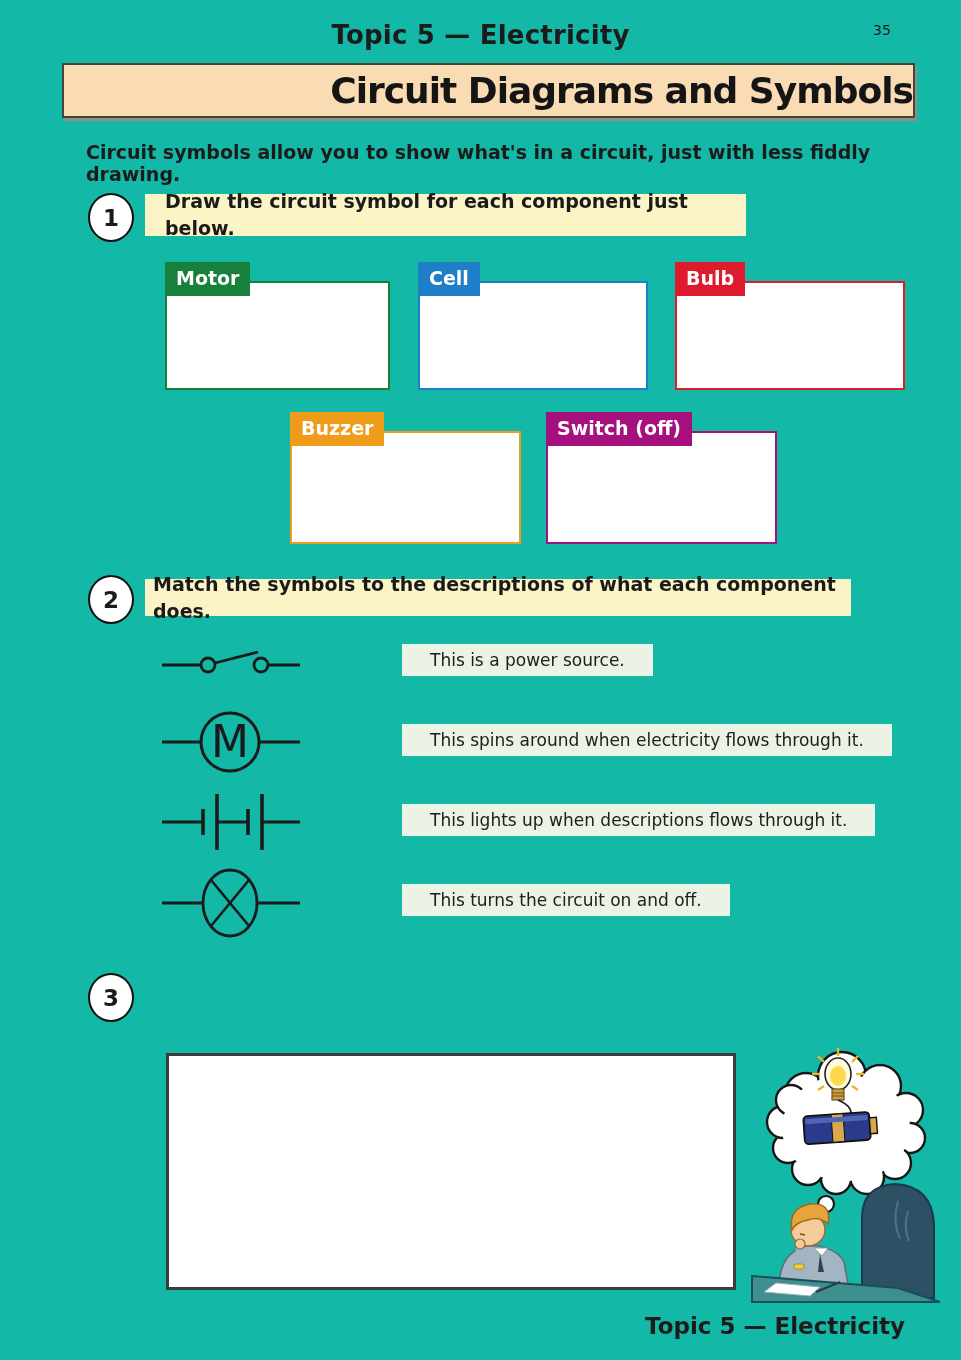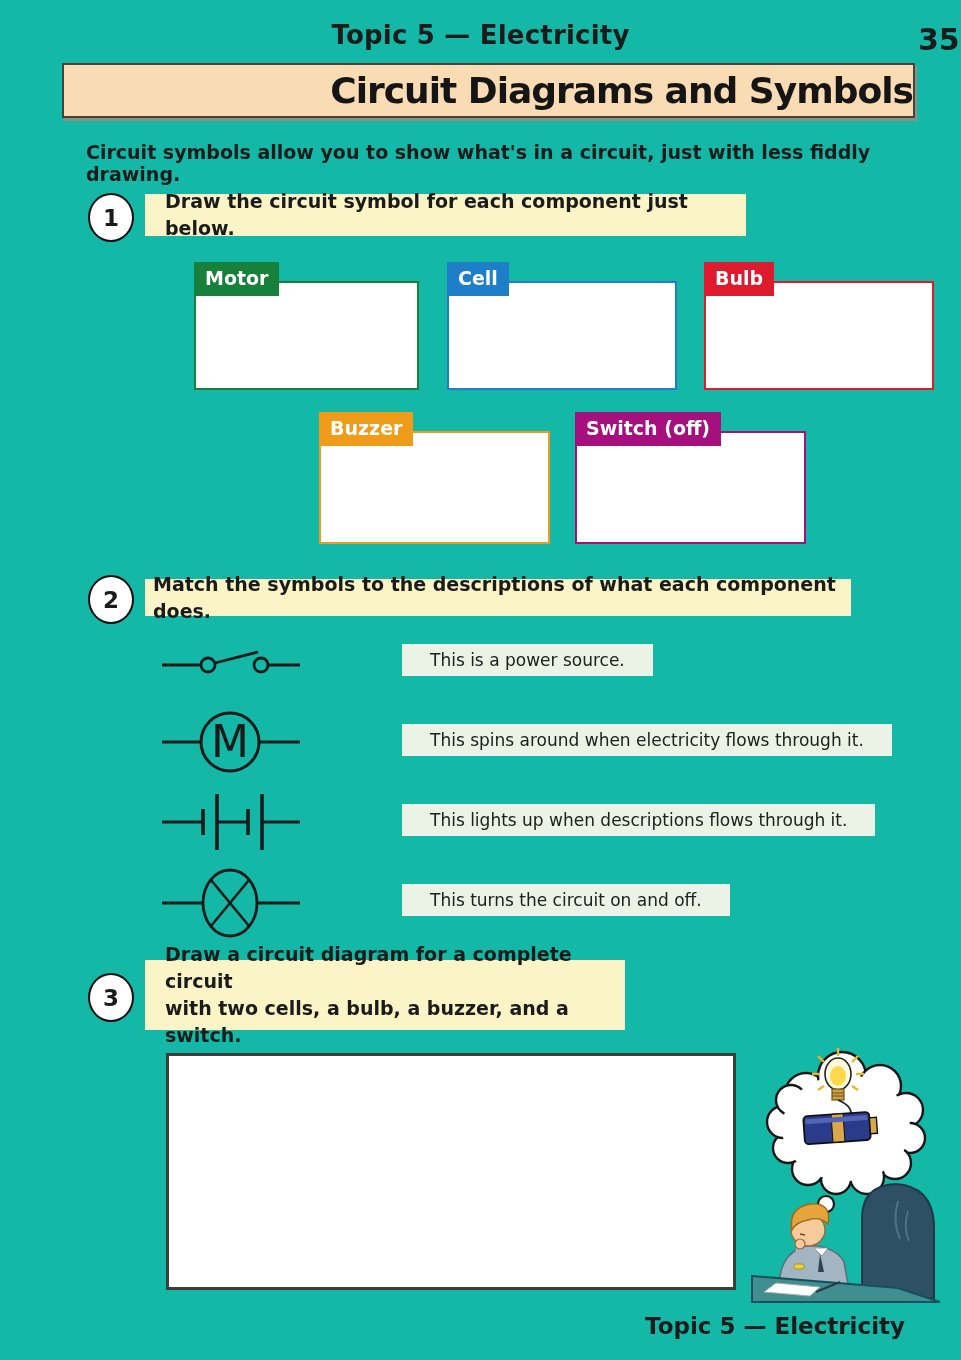--- a/index.html
+++ b/index.html
@@ -4,42 +4,42 @@
 <style>
   html,body { margin:0; padding:0; background:#fff; }
   .page {
     position:relative; width:961px; height:1360px; background:#14b8a6;
     font-family:"DejaVu Sans", sans-serif; color:#1b1b1b; overflow:hidden;
   }
   .header-title {
     position:absolute; top:20px; left:0; width:100%; text-align:center;
     font-size:26px; font-weight:bold; letter-spacing:0.2px;
   }
-  .page-number { position:absolute; top:22px; left:918px; font-size:30px; font-weight:bold; }
+  .page-number { position:absolute; top:22px; left:873px; font-size:14px; font-weight:normal; }
   .title-banner {
     position:absolute; left:62px; top:63px; width:849px; height:51px;
     background:var(--banner-bg,#FADCB4); border:2px solid #44443c;
     box-shadow:2px 3px 0 #8f8f87;
     display:flex; align-items:center; justify-content:flex-end;
     font-size:36px; font-weight:bold; letter-spacing:-1px; color:#151515;
   }
   .intro { position:absolute; left:86px; top:141px; margin:0; font-size:19px; font-weight:bold; }
 
   .qcircle {
     position:absolute; width:42px; height:45px; border:2.5px solid #111; border-radius:50%;
     background:#fff; display:flex; align-items:center; justify-content:center;
     font-size:23px; font-weight:bold;
   }
   .qhl {
     position:absolute; background:var(--hl-yellow,#FAF4C6);
     font-size:19px; font-weight:bold; display:flex; flex-direction:column; justify-content:center;
     padding-left:20px; box-sizing:border-box; line-height:27px;
   }
 
-  .comp { position:absolute; border:2px solid var(--c,#333); background:#fff;margin-left:29px; }
+  .comp { position:absolute; border:2px solid var(--c,#333); background:#fff; }
   .comp-tab {
     position:absolute; left:-2px; top:-21px; background:var(--c,#333); color:#fff;
     font-size:19px; font-weight:bold; padding:5px 11px 7px 11px; white-space:nowrap;
   }
 
   .sym { position:absolute; }
   .sym path, .sym line, .sym circle, .sym ellipse { stroke:#1a1a1a; fill:none; }
   .desc {
     position:absolute; background:var(--hl-green,#EAF3E5); color:#202020;
     font-size:17px; padding:6px 28px; white-space:nowrap;
@@ -125,24 +125,20 @@
     <line x1="87" y1="14" x2="49" y2="60" stroke-width="2.6"></line>
     <line x1="95" y1="37" x2="138" y2="37" stroke-width="3"></line>
   </svg>
 
   <div class="desc" style="left:402px; top:644px;">This is a power source.</div>
   <div class="desc" style="left:402px; top:724px;">This spins around when electricity flows through it.</div>
   <div class="desc" style="left:402px; top:804px;">This lights up when descriptions flows through it.</div>
   <div class="desc" style="left:402px; top:884px;">This turns the circuit on and off.</div>
 
   <div class="qcircle" style="left:88px; top:973px;">3</div>
-  <div class="qhl" style="left:145px; top:960px; width:480px; height:70px;">
-    <span>Draw a circuit diagram for a complete circuit</span>
-    <span>with two cells, a bulb, a buzzer, and a switch.</span>
-  </div>
 
   <div class="draw-box"></div>
 
   <svg class="illus" width="196" height="268" viewBox="0 0 196 268">
 
     <g stroke="#161616" stroke-width="2.4" fill="#ffffff">
       <circle cx="58" cy="58" r="21"></circle>
         <circle cx="94" cy="40" r="24"></circle>
       <circle cx="132" cy="50" r="21"></circle>
         <circle cx="158" cy="74" r="17"></circle>

